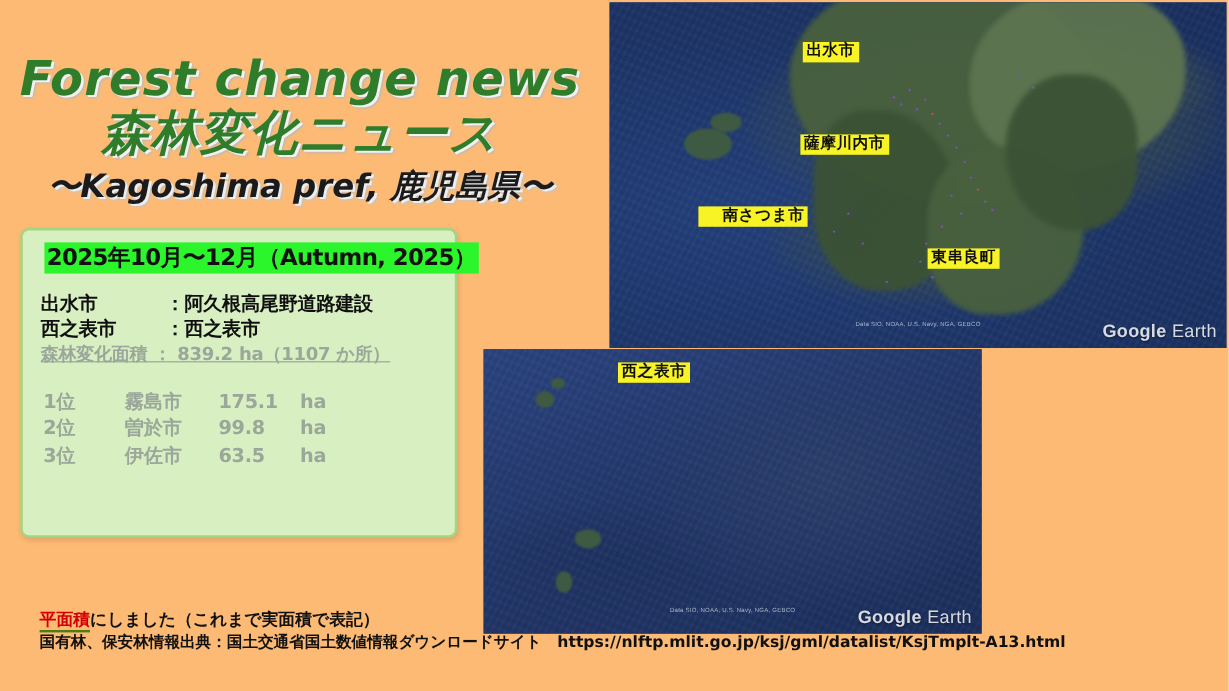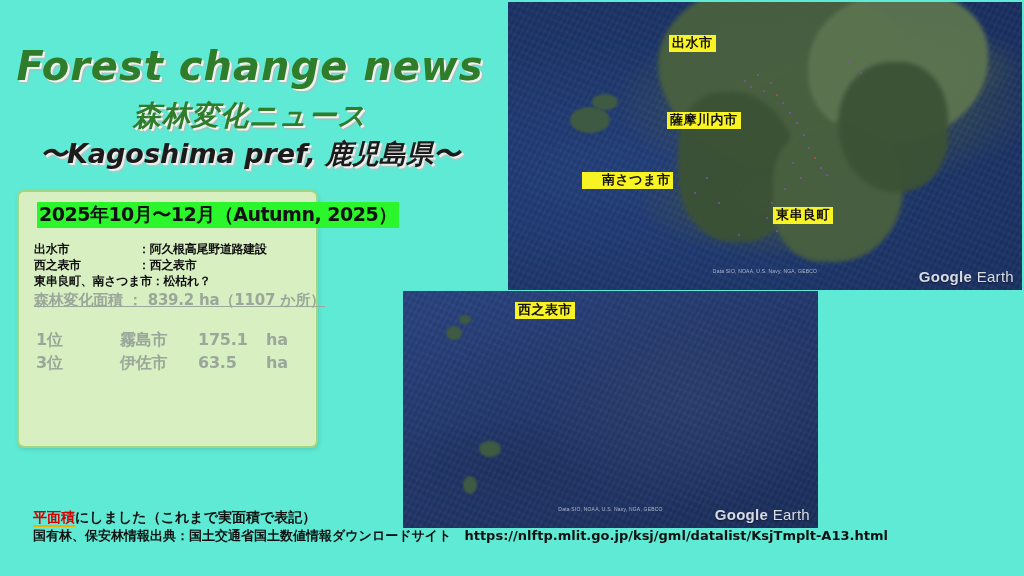--- a/index.html
+++ b/index.html
@@ -1,77 +1,77 @@
 <!DOCTYPE html>
 <html><head>
 <meta charset="utf-8">
 <style>
   html,body{margin:0;padding:0;}
   body{
     width:1024px;height:576px;overflow:hidden;background:#ffffff;
     font-family:"Liberation Sans","DejaVu Sans",sans-serif;
     position:relative;
   }
-  #stage{position:absolute;left:0;top:0;width:1024px;height:576px;background:#5eead4;}
+  #stage{position:absolute;left:0;top:0;width:1024px;height:576px;background:#fdba74;}
 
   
   .title-wrap{position:absolute;left:0;top:46px;width:500px;text-align:center;}
   .title-en{
     font-size:40px;font-weight:bold;font-style:italic;color:#2f7d2b;
     letter-spacing:1px;line-height:1.02;
     text-shadow:2px 2px 0 #f2f2f2, 3px 3px 2px #b9b9b9;
     font-family:"DejaVu Sans","Liberation Sans",sans-serif;
   }
   .title-jp{
-    font-size:28px;font-weight:bold;font-style:italic;color:#2f7d2b;
-    line-height:1.1;margin-top:14px;letter-spacing:1px;
+    font-size:40px;font-weight:bold;font-style:italic;color:#2f7d2b;
+    line-height:1.1;margin-top:2px;letter-spacing:1px;
     text-shadow:2px 2px 0 #f2f2f2, 3px 3px 2px #b9b9b9;
     font-family:"DejaVu Sans","Liberation Sans",sans-serif;
   }
   .title-sub{
     font-size:27px;font-weight:bold;font-style:italic;color:#1b1b1b;
     margin-top:4px;letter-spacing:0px;
     text-shadow:2px 2px 0 #ededed, 3px 3px 2px #c4c4c4;
     font-family:"DejaVu Sans","Liberation Sans",sans-serif;
   }
 
   
   .panel{
-    position:absolute;left:17px;top:190px;width:301px;height:258px;
+    position:absolute;left:17px;top:190px;width:364px;height:258px;
     background:#d8efc2;border:2px solid #a3d680;border-radius:7px;
     box-sizing:border-box;box-shadow:1px 2px 4px rgba(0,0,0,.10);
   }
   .panel-head{
     margin:10px 0 0 18px;display:inline-block;
     font-size:19px;font-weight:bold;color:#111;
     background:#2bf52b;padding:0 2px;letter-spacing:-.5px;
     font-family:"DejaVu Sans","Liberation Sans",sans-serif;
     white-space:nowrap;
   }
   .rows{margin:14px 0 0 15px;}
   .row{
-    font-size:12px;font-weight:bold;color:#101010;line-height:1.33;
+    font-size:16px;font-weight:bold;color:#101010;line-height:1.33;
     white-space:nowrap;letter-spacing:-.3px;
     font-family:"DejaVu Sans","Liberation Sans",sans-serif;
   }
   .row .city{display:inline-block;min-width:104px;}
   .row-total{
     font-size:15px;font-weight:bold;color:#9aa79a;line-height:1.4;
     white-space:nowrap;letter-spacing:-.2px;
     font-family:"DejaVu Sans","Liberation Sans",sans-serif;
     text-decoration:underline;
   }
   .rank-list{margin:18px 0 0 17px;}
   .rank-row{
     font-size:16px;font-weight:bold;color:#9aa79a;line-height:1.42;
     white-space:nowrap;letter-spacing:-.2px;
     font-family:"DejaVu Sans","Liberation Sans",sans-serif;
   }
   .rank-row .rk{display:inline-block;width:68px;}
-  .rank-row .ct{display:inline-block;width:78px;margin-left:16px;}
+  .rank-row .ct{display:inline-block;width:78px;}
   .rank-row .vl{display:inline-block;width:68px;}
   .rank-row .un{display:inline-block;}
 
   
   .map{position:absolute;overflow:hidden;}
   .map-top{left:508px;top:2px;width:514px;height:288px;
     background:
       radial-gradient(ellipse 60% 45% at 62% 35%, rgba(78,96,66,.95) 0%, rgba(58,74,50,0) 70%),
       radial-gradient(ellipse 38% 30% at 52% 68%, rgba(70,88,60,.92) 0%, rgba(55,70,48,0) 72%),
       radial-gradient(ellipse 30% 22% at 78% 22%, rgba(84,100,72,.8) 0%, rgba(60,76,52,0) 75%),
@@ -117,21 +117,21 @@
     color:#cfd6e2;font-size:5px;letter-spacing:.2px;opacity:.8;
     font-family:"Liberation Sans",sans-serif;white-space:nowrap;
   }
 
   
   .notes{position:absolute;left:33px;top:508px;width:900px;}
   .note-line1{
     font-size:14px;font-weight:bold;color:#111;line-height:1.35;white-space:nowrap;
     font-family:"DejaVu Sans","Liberation Sans",sans-serif;
   }
-  .note-hl{color:#d40000;border-bottom:2px solid #eab308;padding-bottom:0px;}
+  .note-hl{color:#d40000;border-bottom:2px solid #4d7c0f;padding-bottom:0px;}
   .note-line{
     font-size:13px;font-weight:bold;color:#111;line-height:1.45;white-space:nowrap;
     font-family:"DejaVu Sans","Liberation Sans",sans-serif;
   }
   .note-url{font-family:"DejaVu Sans","Liberation Sans",sans-serif;}
 </style>
 </head>
 <body>
 
 <div id="stage">
@@ -145,29 +145,29 @@
   <div class="panel">
     <div class="panel-head">2025年10月〜12月（Autumn, 2025）</div>
 
     <div class="rows">
       <div class="row">
         <span class="city">出水市</span><span>：</span><span>阿久根高尾野道路建設</span>
       </div>
       <div class="row">
         <span class="city">西之表市</span><span>：</span><span>西之表市</span>
       </div>
-      <div class="row">
-        <span class="city inline">東串良町、南さつま市</span><span>：</span><span>松枯れ？</span>
-      </div>
       <div class="row-total">森林変化面積 ： 839.2 ha（1107 か所）</div>
     </div>
 
     <div class="rank-list">
       <div class="rank-row">
         <span class="rk">1位</span><span class="ct">霧島市</span><span class="vl">175.1</span><span class="un">ha</span>
+      </div>
+      <div class="rank-row">
+        <span class="rk">2位</span><span class="ct">曽於市</span><span class="vl">99.8</span><span class="un">ha</span>
       </div>
       <div class="rank-row">
         <span class="rk">3位</span><span class="ct">伊佐市</span><span class="vl">63.5</span><span class="un">ha</span>
       </div>
     </div>
   </div>
 
   <div class="map map-bot">
     <div class="terrain"></div>
     <div class="isle" style="left:56px;top:24px;width:12px;height:9px;"></div>

